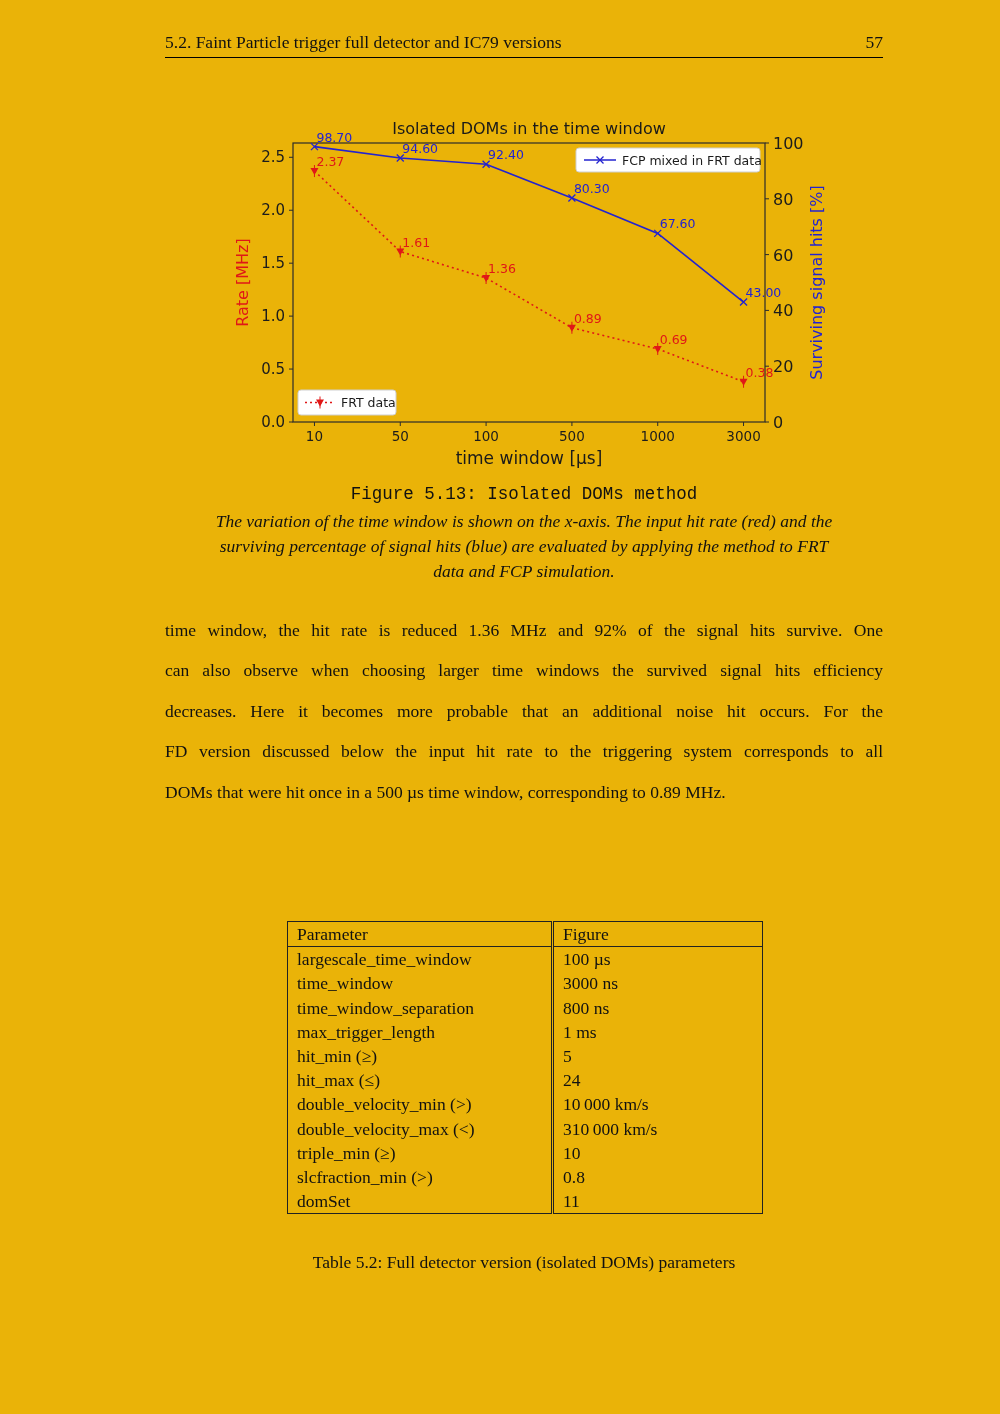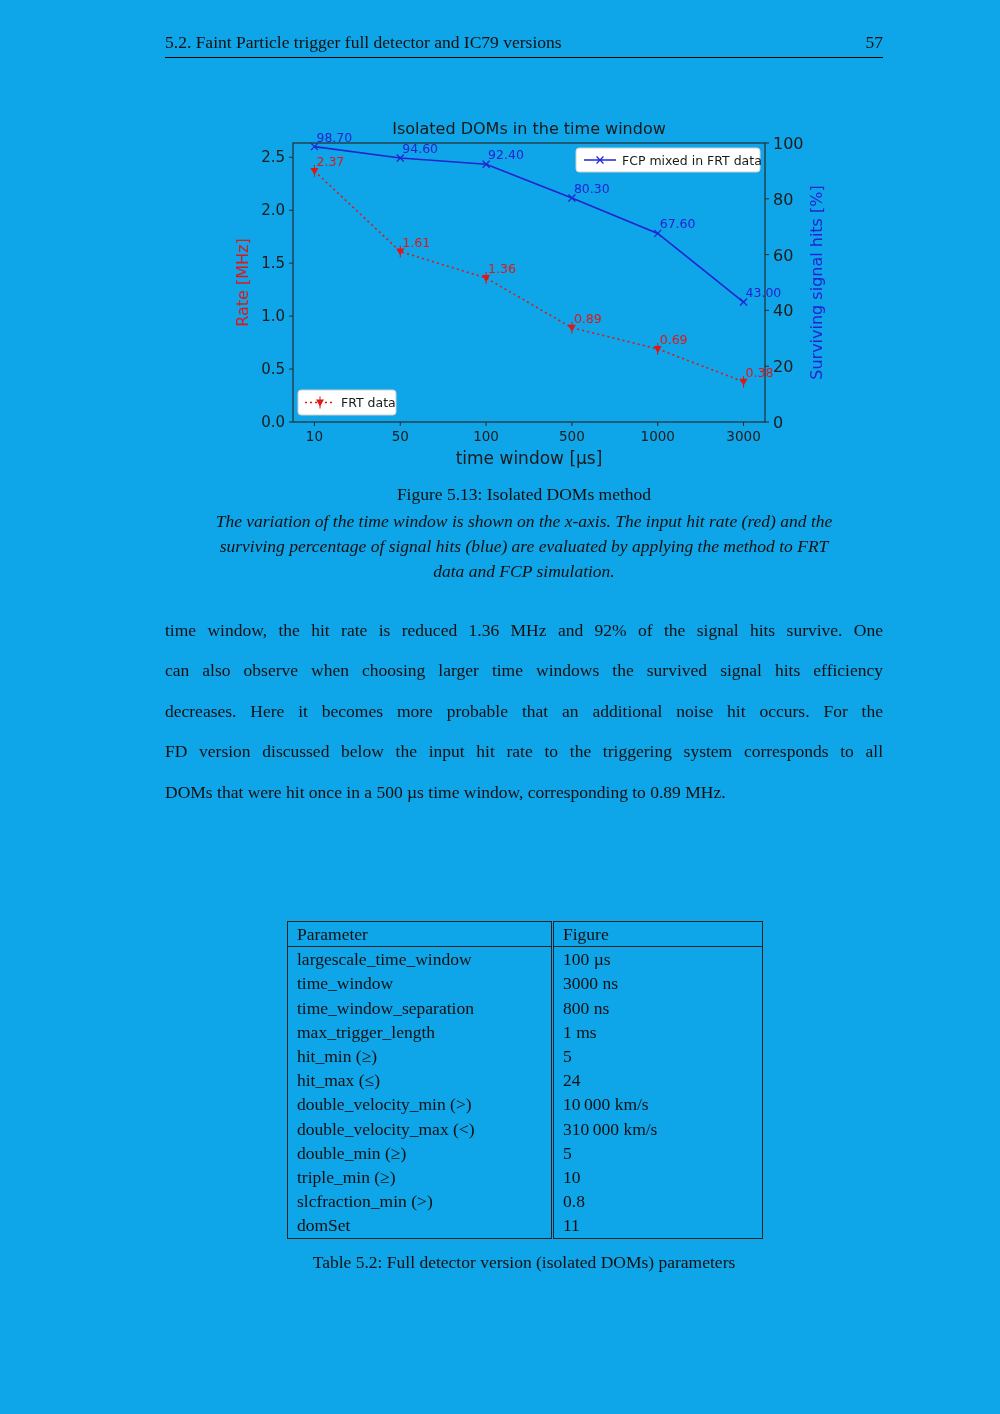--- a/index.html
+++ b/index.html
@@ -1,16 +1,16 @@
 <!DOCTYPE html>
 <html><head>
 <meta charset="utf-8">
 <style>
   html,body{margin:0;padding:0;background:#888;}
-  #page{position:relative;width:1000px;height:1414px;background:#0ea5e9;
+  #page{position:relative;width:1000px;height:1414px;background:#eab308;
         font-family:"Liberation Serif", serif;color:#111;overflow:hidden;}
   
   #header{position:absolute;left:165px;top:30px;width:718px;height:27px;
           border-bottom:1.2px solid #000;font-size:17.5px;}
   #header .ht{position:absolute;left:0;bottom:4px;}
   #header .hp{position:absolute;right:0;bottom:4px;}
   
   #chart-wrap{position:absolute;left:233px;top:113px;width:600px;height:362px;}
   svg text{font-family:"DejaVu Sans", sans-serif;}
   
@@ -122,21 +122,21 @@
         <path d="M363.5 43.5L370.5 50.5M363.5 50.5L370.5 43.5" stroke="#2323d1" stroke-width="1.3" fill="none"></path>
         <text x="389" y="51.5" font-size="12.5" fill="#1c1c1c">FCP mixed in FRT data</text>
         <rect x="65" y="277" width="98" height="25" rx="3" fill="#ffffff" stroke="#cfcfcf"></rect>
         <line x1="72" y1="289.5" x2="102" y2="289.5" stroke="#e01717" stroke-width="1.3" stroke-dasharray="2 3"></line>
         <line x1="87" y1="283.5" x2="87" y2="295.5" stroke="#e01717" stroke-width="1"></line>
         <polygon points="83,286.5 91,286.5 87,293.5" fill="#e01717"></polygon>
         <text x="108" y="294" font-size="12.5" fill="#1c1c1c">FRT data</text>
       </svg>
   </div>
 
-  <div class="capt" style="top:484px;">Figure 5.13: Isolated DOMs method</div>
+  <div class="capt" style="top:484px;font-family:Liberation Mono, monospace;">Figure 5.13: Isolated DOMs method</div>
   <div class="capt capt-it" style="top:509px;">
     <div>The variation of the time window is shown on the x-axis. The input hit rate (red) and the</div>
     <div>surviving percentage of signal hits (blue) are evaluated by applying the method to FRT</div>
     <div>data and FCP simulation.</div>
   </div>
 
   <div id="body-par">
     <div class="bl just">time window, the hit rate is reduced 1.36 MHz and 92% of the signal hits survive. One</div>
     <div class="bl just">can also observe when choosing larger time windows the survived signal hits efficiency</div>
     <div class="bl just">decreases.  Here it becomes more probable that an additional noise hit occurs.  For the</div>
@@ -179,24 +179,20 @@
         </tr>
         <tr>
           <td>double_velocity_min (&gt;)</td>
           <td>10 000 km/s</td>
         </tr>
         <tr>
           <td>double_velocity_max (&lt;)</td>
           <td>310 000 km/s</td>
         </tr>
         <tr>
-          <td>double_min (≥)</td>
-          <td>5</td>
-        </tr>
-        <tr>
           <td>triple_min (≥)</td>
           <td>10</td>
         </tr>
         <tr>
           <td>slcfraction_min (&gt;)</td>
           <td>0.8</td>
         </tr>
         <tr>
           <td>domSet</td>
           <td>11</td>

